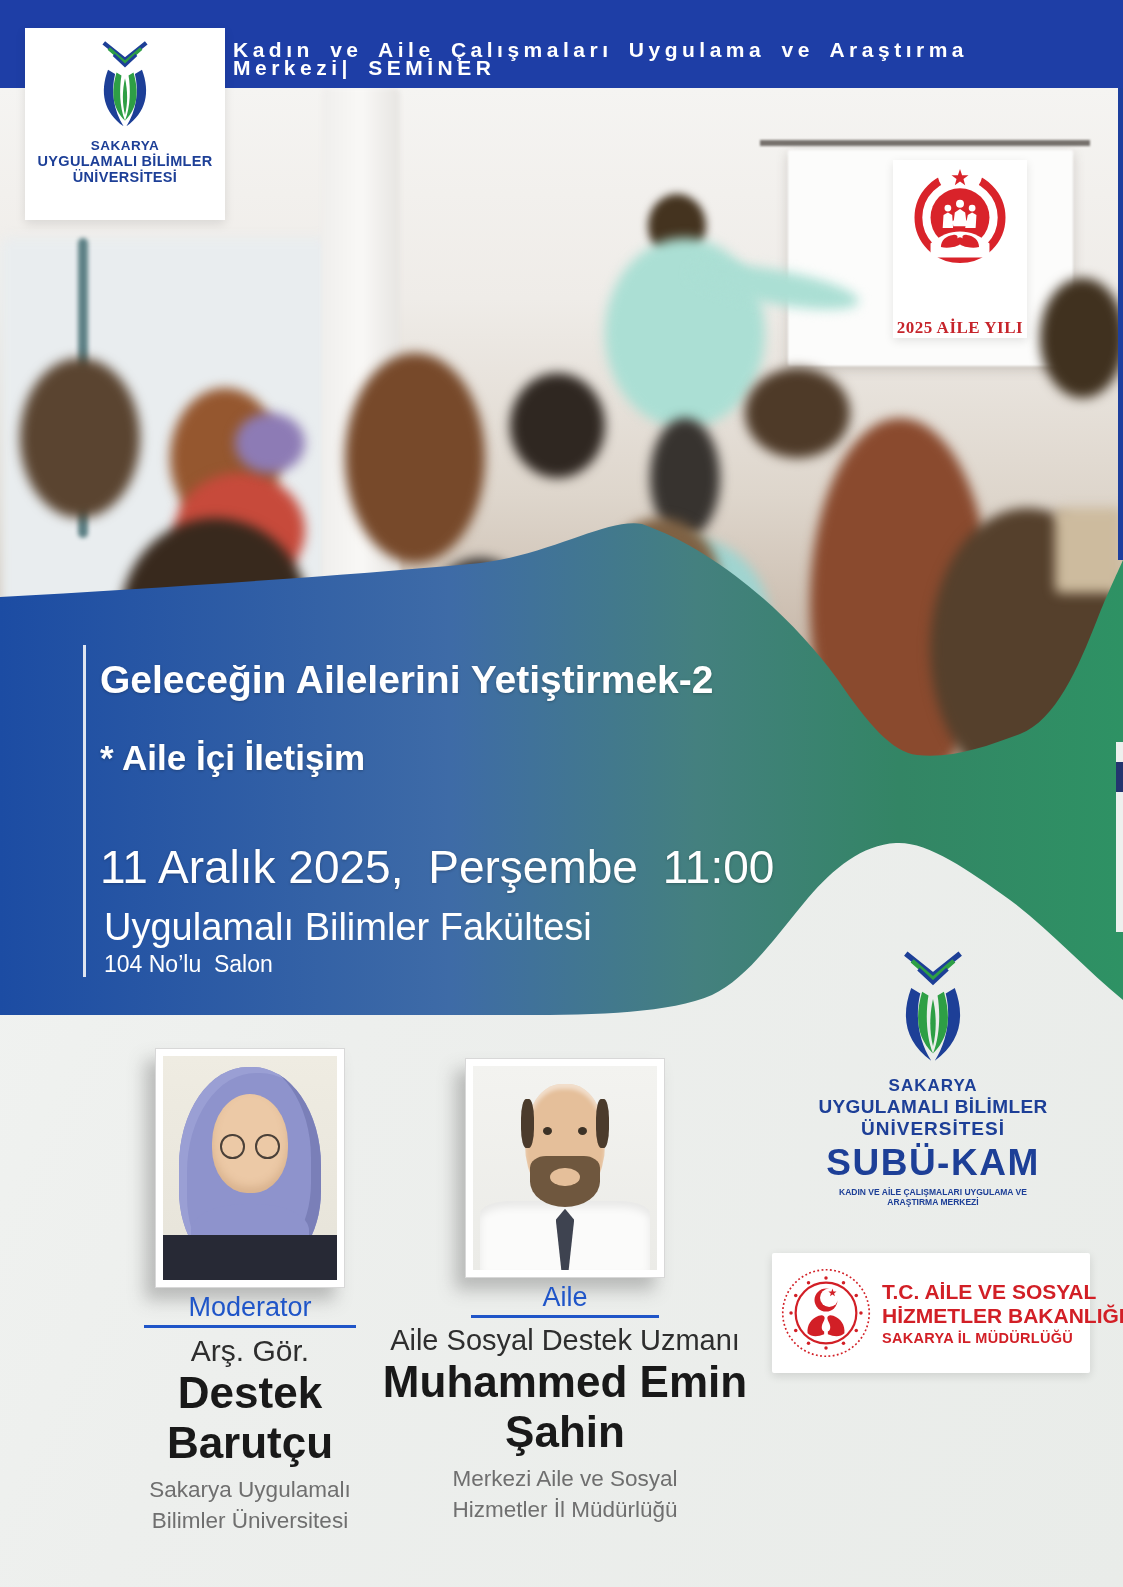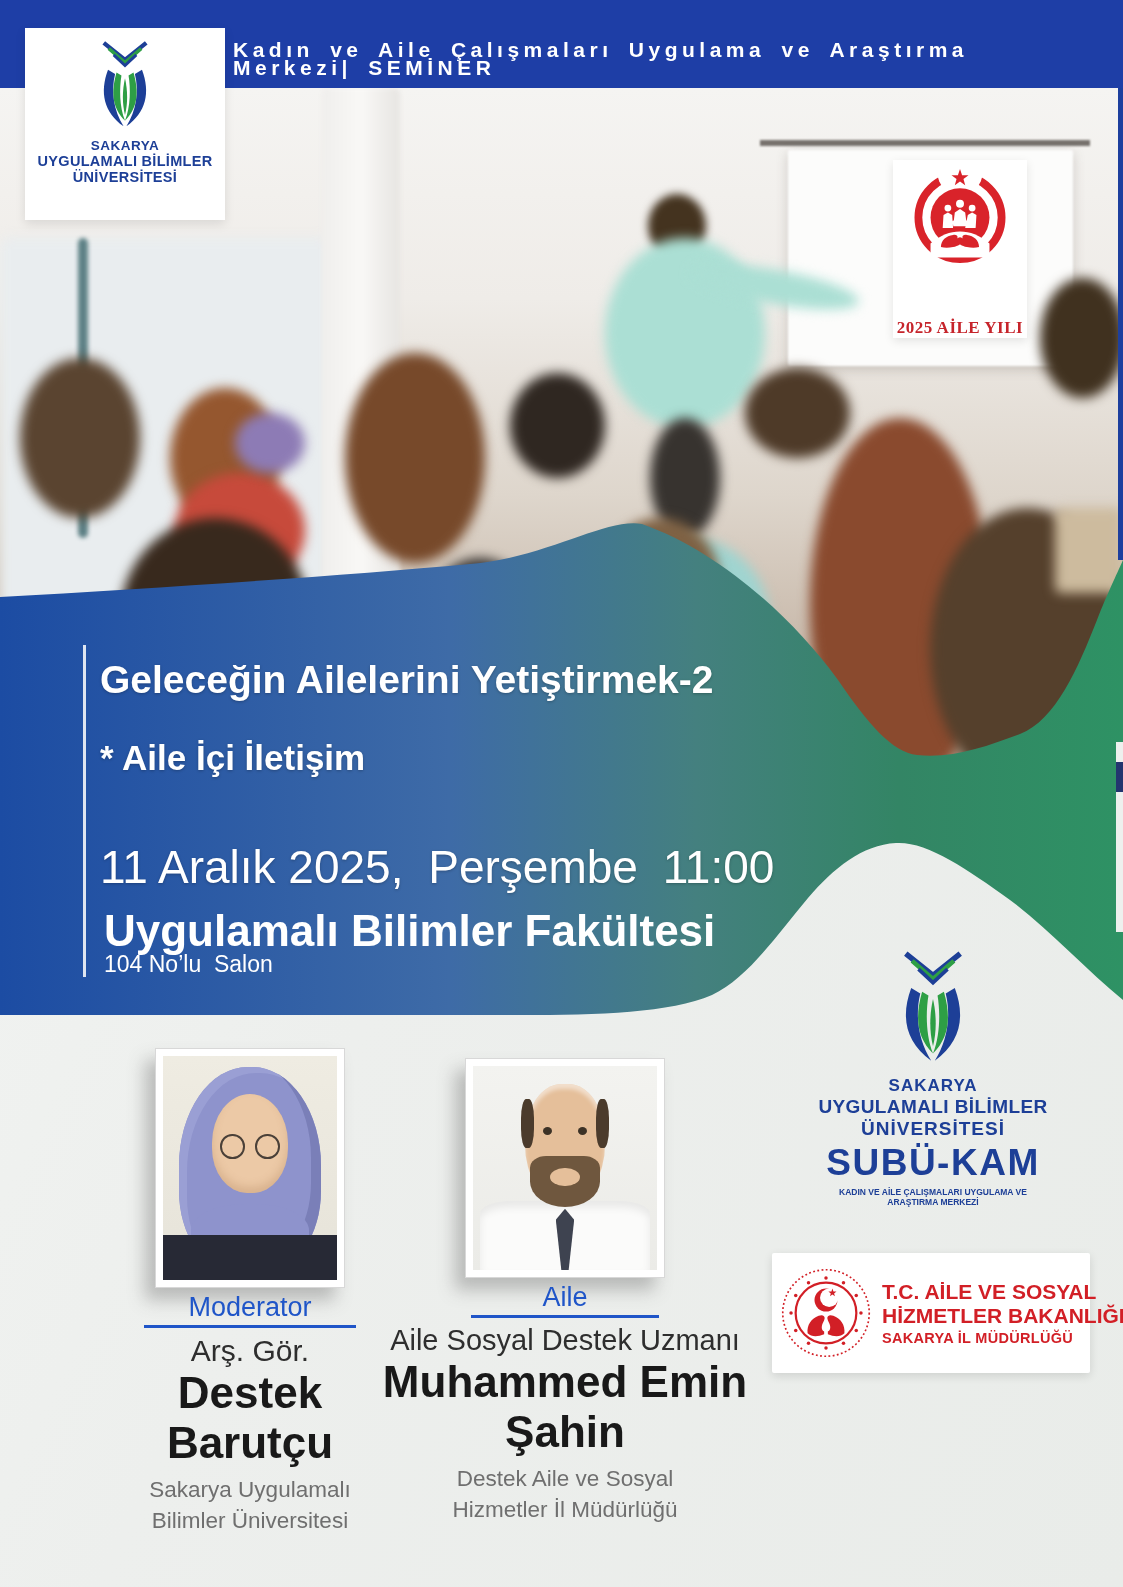--- a/index.html
+++ b/index.html
@@ -47,21 +47,21 @@
   .band-content { position:absolute; left:0; top:0; width:976px; height:1030px; z-index:8; pointer-events:none; }
   .vline { position:absolute; left:83px; top:645px; width:3px; height:332px; background:rgba(255,255,255,.85); }
   .ev-title    { position:absolute; left:100px; top:658px; color:#fff; font-size:39px; font-weight:bold;
                  text-shadow:0 1px 3px rgba(0,0,0,.25); white-space:nowrap; }
   .ev-subtitle { position:absolute; left:100px; top:738px; color:#fff; font-size:35px; font-weight:bold;
                  text-shadow:0 1px 3px rgba(0,0,0,.25); white-space:nowrap; }
   .ev-date     { position:absolute; left:100px; top:840px; color:#fff; font-size:46px; white-space:nowrap;
                  text-shadow:0 1px 3px rgba(0,0,0,.25); }
   .ev-date .b  { font-weight:normal; }
   .ev-date .mid{ font-weight:normal; margin:0 12px; }
-  .ev-venue1   { position:absolute; left:104px; top:906px; color:#fff; font-size:44px; white-space:pre;font-weight:bold; }
+  .ev-venue1   { position:absolute; left:104px; top:906px; color:#fff; font-size:38px; white-space:pre; }
   .ev-venue2   { position:absolute; left:104px; top:951px; color:#fff; font-size:23px; white-space:pre; }
 
   
   .person { position:absolute; text-align:center; z-index:9; }
   .person-mod   { left:90px;  top:1048px; width:320px; }
   .person-guest { left:372px; top:1058px; width:386px; }
   .photo-card { background:#fff; border:1px solid #d8d8d8; padding:7px; margin:0 auto;
                 box-shadow:-10px 12px 16px rgba(90,90,90,.35); }
   .photo-card-mod   { width:190px; height:240px; }
   .photo-card-guest { width:200px; height:220px; }
@@ -290,21 +290,21 @@
         <div class="g-eye g-el"></div>
         <div class="g-eye g-er"></div>
       </div>
     </div>
     <div class="role-label">Aile</div>
     <div class="role-underline ru-guest"></div>
     <div class="p-title p-title-guest">Aile Sosyal Destek Uzmanı</div>
     <div class="p-name">Muhammed Emin</div>
     <div class="p-name">Şahin</div>
     <div class="p-affil">
-      <div>Destek Aile ve Sosyal</div>
+      <div>Merkezi Aile ve Sosyal</div>
       <div>Hizmetler İl Müdürlüğü</div>
     </div>
   </div>
 
   <div class="subu">
     <svg viewBox="0 0 100 130">
         <use href="#tulip"></use>
       </svg>
     <div class="subu-l1">SAKARYA</div>
     <div class="subu-l2">UYGULAMALI BİLİMLER</div>

